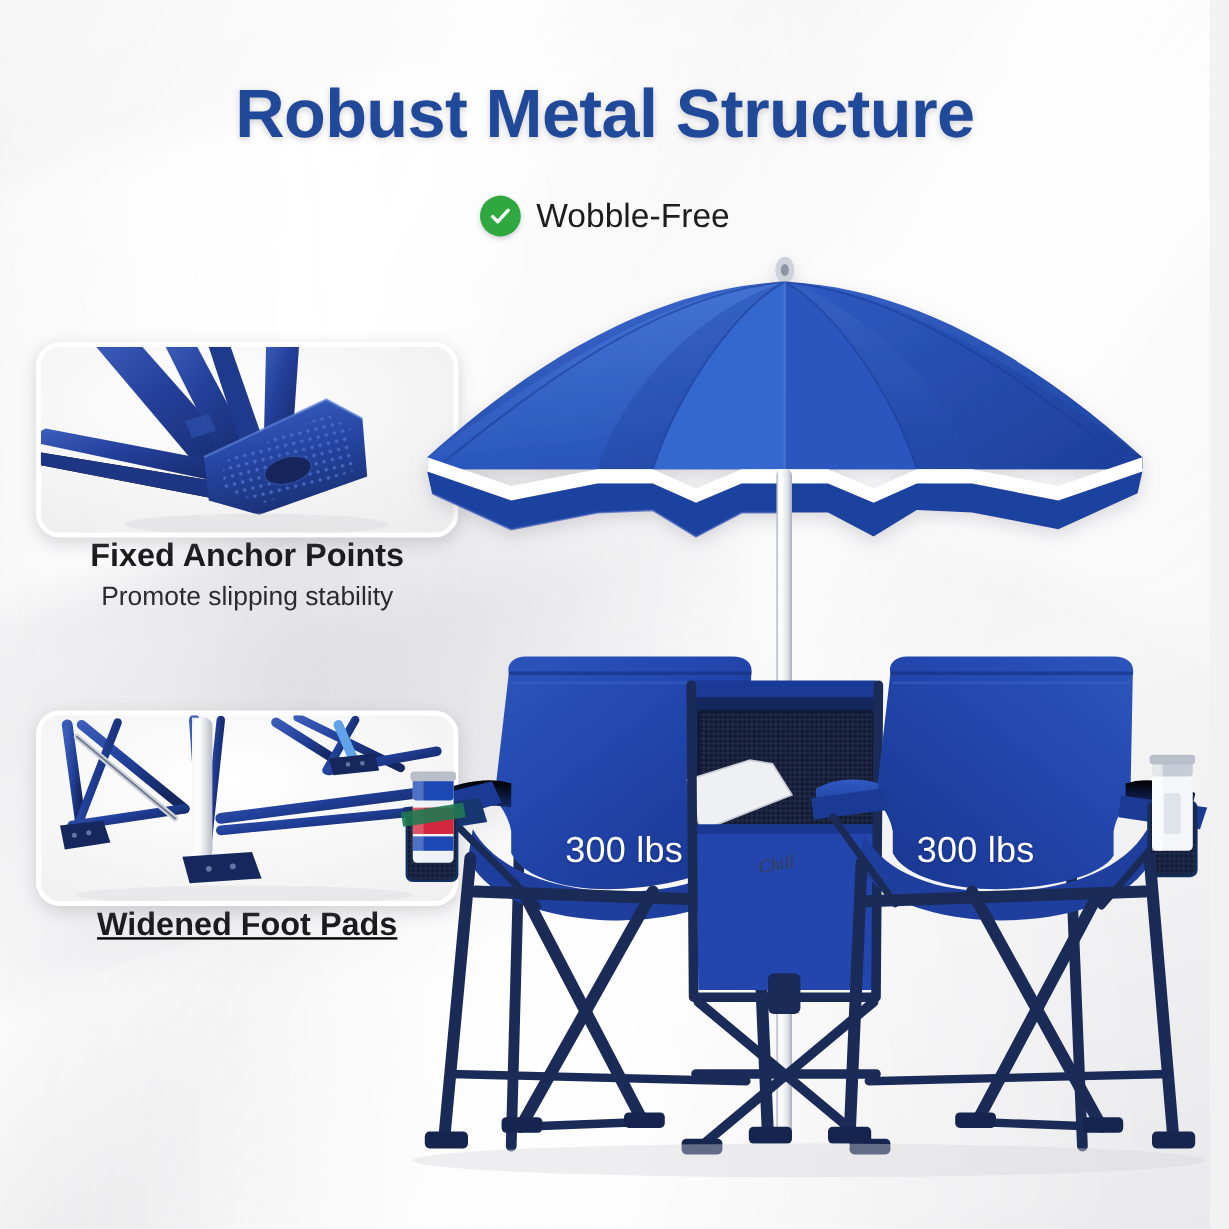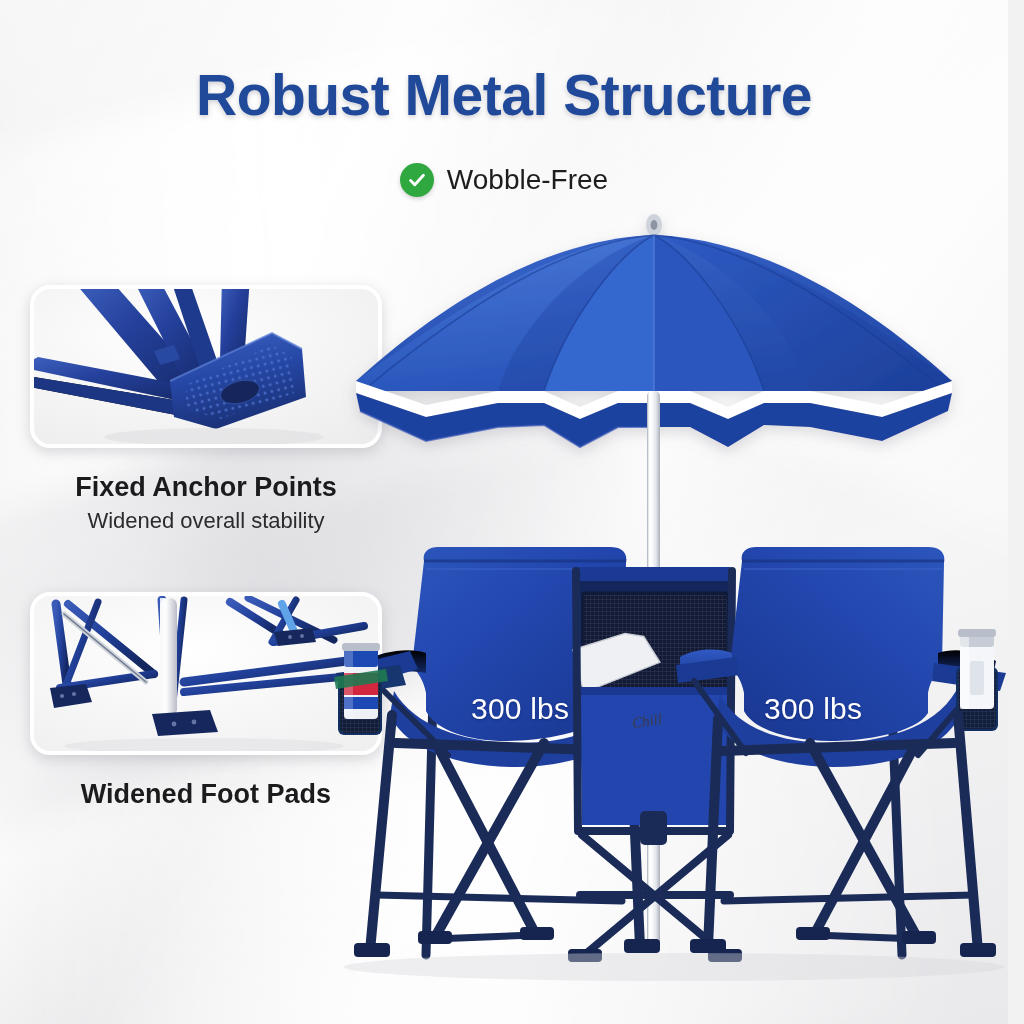--- a/index.html
+++ b/index.html
@@ -49,29 +49,29 @@
     width:34px;height:34px;border-radius:50%;background:#2FA83F;
     display:flex;align-items:center;justify-content:center;flex:0 0 auto;
     box-shadow:0 2px 4px rgba(130,130,140,.35);
   }
   .tick svg{display:block;}
   .badge-label{font-size:28px;color:#1d1d1f;font-weight:400;white-space:nowrap;}
 
   
   .feature{position:absolute;left:30px;width:352px;}
   #feature-0{top:285px;}
-  #feature-1{top:592px;}
+  #feature-1{top:592px;text-decoration:underline;}
   .thumb{
     width:100%;height:163px;border-radius:20px;background:#fbfbfc;
     border:4px solid #ffffff;box-sizing:border-box;overflow:hidden;position:relative;
     box-shadow:0 4px 13px rgba(130,130,140,.30);
   }
   .thumb svg{position:absolute;left:0;top:0;width:100%;height:100%;}
   .feat-title{
-    margin-top:24px;text-align:center;font-size:27px;font-weight:bold;color:#1b1b1d;white-space:nowrap;
+    text-align:center;font-size:27px;font-weight:bold;color:#1b1b1d;white-space:nowrap;
   }
   .feat-sub{
     margin-top:5px;text-align:center;font-size:22px;color:#2b2b2e;white-space:nowrap;
   }
 
   
   #product{position:absolute;left:330px;top:195px;width:694px;height:790px;}
   #product svg{display:block;width:100%;height:100%;}
   .lbs{
     position:absolute;font-size:30px;font-weight:normal;color:#ffffff;
@@ -150,21 +150,21 @@
           <path d="M152 96 L238 56 L258 68 L260 104 L186 130 L152 120 Z" fill="url(#grip)"></path>
           <ellipse cx="206" cy="103" rx="20" ry="11" transform="rotate(-15 206 103)" fill="#16265c"></ellipse>
           <ellipse cx="206" cy="103" rx="20" ry="11" transform="rotate(-15 206 103)" fill="none" stroke="#2c4b9e" stroke-width="1.2"></ellipse>
           <path d="M136 92 L238 44 L268 60" fill="none" stroke="#5c80d6" stroke-width="2" opacity=".7"></path>
         </g>
         <path d="M120 62 L140 56 L146 70 L126 76 Z" fill="#2a4ba4" opacity=".9"></path>
         <ellipse cx="180" cy="148" rx="110" ry="9" fill="#d9d9dc" opacity=".45"></ellipse>
       </svg>
     </div>
     <div class="feat-title">Fixed Anchor Points</div>
-    <div class="feat-sub">Widened overall stability</div>
+    <div class="feat-sub">Promote slipping stability</div>
   </div>
 
   <div class="feature" id="feature-1">
     <div class="thumb">
       <svg viewBox="0 0 344 155" preserveAspectRatio="xMidYMid slice" aria-hidden="true">
         <defs>
           <linearGradient id="tubeB" x1="0" y1="0" x2="1" y2="0.6">
             <stop offset="0" stop-color="#3a5cb8"></stop>
               <stop offset=".5" stop-color="#21409a"></stop>
             <stop offset="1" stop-color="#14265e"></stop>

